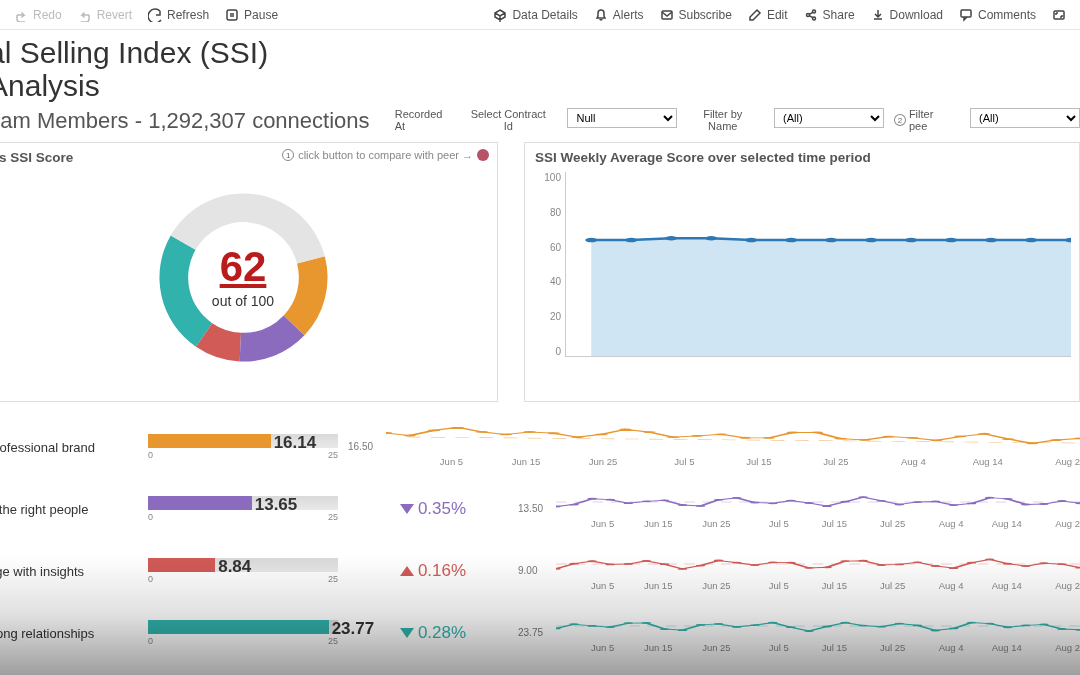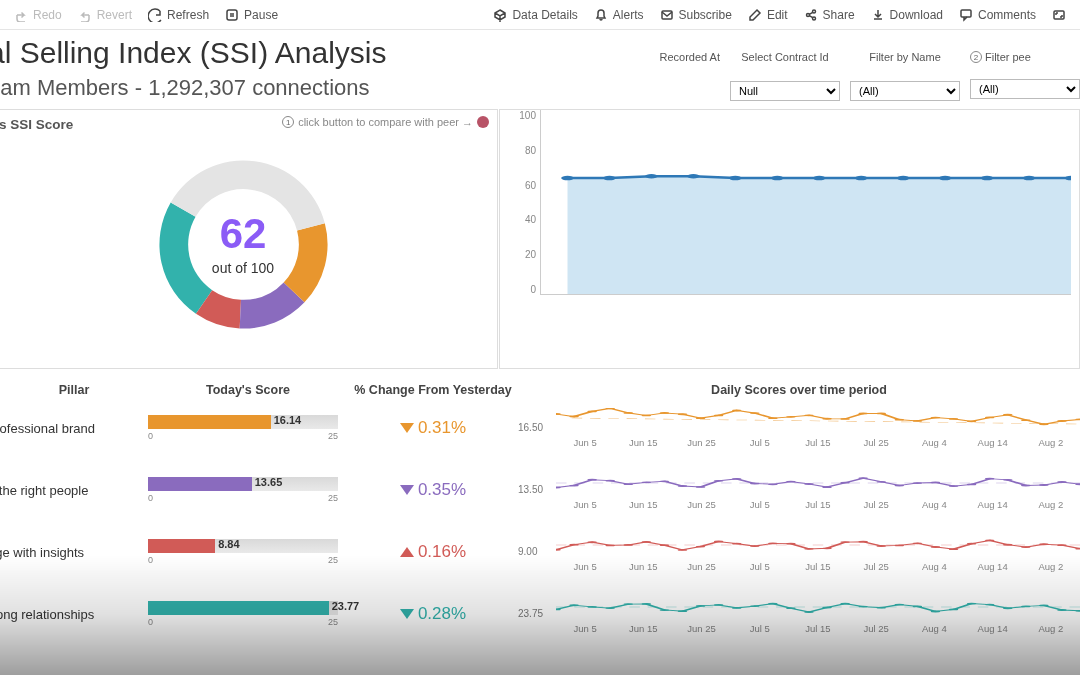--- a/index.html
+++ b/index.html
@@ -11,72 +11,72 @@
   .tbtn { display:inline-flex; align-items:center; height:33px; padding:0 8px; font-size:12px; color:#555; gap:5px; cursor:pointer; }
   .tbtn svg { width:14px; height:14px; stroke:#444; fill:none; stroke-width:1.5; }
   .tbtn.dis { color:#bbb; cursor:default; }
   .tbtn.dis svg { stroke:#bbb; }
   
   .header { padding:6px 0 4px 0; display:flex; align-items:flex-end; gap:10px; }
   .titles { padding-left:0; }
   h1 { font-size:30px; font-weight:400; color:#333; margin-left:-12px; line-height:1.1; }
   h2 { font-size:22px; font-weight:400; color:#555; margin-top:6px; margin-left:-12px; }
   .controls { margin-left:auto; display:flex; align-items:flex-start; gap:10px; }
-  .ctrl-col { display:flex; flex-direction:column; font-size:11px;gap:16px; }
+  .ctrl-col { display:flex; flex-direction:row; font-size:11px;gap:16px; }
   .ctrl-col > label { color:#555; font-size:11px; margin-bottom:2px; }
   .timeblock { display:flex; align-items:center; gap:6px; font-size:10.5px; color:#555; margin-top:2px;}
   .timeblock .slug { flex:0 0 100px; height:4px; background:#ddd; position:relative; border-radius:2px;}
   .timeblock .slug:before, .timeblock .slug:after { content:""; position:absolute; top:-3px; width:4px; height:10px; background:#888; border-radius:1px;}
   .timeblock .slug:before { left:0;} .timeblock .slug:after { right:0;}
   select.drop { height:20px; font-size:11px; border:1px solid #bbb; background:#fff; min-width:110px; padding:0 4px; }
   .mini-drop { width:60px; }
   .filtlbl { font-size:11px; color:#555; display:flex; align-items:center; gap:3px;}
   .circ { display:inline-flex; width:12px; height:12px; border:1px solid #888; border-radius:50%; font-size:8px; align-items:center; justify-content:center; color:#666;}
   
-  .row1 { display:flex; gap:1px; padding:4px 0 0 0; }
+  .row1 { display:flex; gap:26px; padding:4px 0 0 0; }
   .panel { border:1px solid #ddd; background:#fff; position:relative; }
   .panel.left { flex:0 0 510px; height:260px; margin-left:-12px; }
   .panel.right { flex:1; height:260px; }
   .panel .ptitle { font-size:13.5px; font-weight:600; color:#555; padding:7px 10px; }
   .panel .phint { position:absolute; top:6px; right:8px; font-size:11px; color:#888; display:flex; align-items:center; gap:4px;}
   .dot-btn { width:12px; height:12px; border-radius:50%; background:#b85367; display:inline-block;}
   .donut-wrap { display:flex; align-items:center; justify-content:center; height:210px; position:relative;}
   .donut-label { position:absolute; text-align:center; }
-  .donut-label .big { font-size:42px; font-weight:700; color:#8b5cf6; line-height:1;}
+  .donut-label .big { font-size:42px; font-weight:700; color:#b91c1c; line-height:1;text-decoration:underline;}
   .donut-label .sub { font-size:14px; color:#333; margin-top:5px;}
   
   .area-wrap { position:relative; height:205px; margin:0 8px 0 40px; }
   .area-yaxis { position:absolute; left:-34px; top:0; bottom:20px; width:30px; display:flex; flex-direction:column; justify-content:space-between; text-align:right; font-size:10px; color:#888;}
   .area-plot { position:absolute; left:0; right:0; top:0; bottom:20px; border-left:1px solid #ccc; border-bottom:1px solid #ccc;}
   .area-xaxis { position:absolute; left:0; right:0; bottom:0; height:18px; display:flex; font-size:10px; color:#888;}
   .area-xaxis span { flex:1; text-align:center;}
   
   .row2 { margin-top:14px; }
   .tbl-head { display:flex; font-size:12.5px; color:#444; font-weight:600; }
   .col-pillar { flex:0 0 160px; text-align:center; margin-left:-12px; padding-left:12px;}
   .col-score { flex:0 0 200px; text-align:center;}
   .col-change { flex:0 0 170px; text-align:center;}
   .col-daily { flex:1; text-align:center;}
   .tbl-row { display:flex; align-items:center; height:62px; }
   .tbl-row .pillar { flex:0 0 160px; font-size:13px; color:#333; margin-left:-12px; padding-right:6px; }
   .tbl-row .score { flex:0 0 200px; }
   .bar-outer { position:relative; height:14px; background:linear-gradient(#d9d9d9,#e9e9e9); width:190px;}
   .bar-fill { position:absolute; left:0; top:0; bottom:0; }
-  .bar-val { position:absolute; top:-1px; font-size:11px; font-weight:700; color:#333; }
+  .bar-val { position:absolute; top:-1px; font-size:17px; font-weight:700; color:#333; }
   .bar-axis { display:flex; justify-content:space-between; font-size:9px; color:#888; width:190px; margin-top:2px;}
   .tbl-row .change { flex:0 0 170px; text-align:center; font-size:17px; font-weight:400; display:flex; align-items:center; justify-content:center; gap:4px;}
   .tri { display:inline-block; width:0; height:0; }
   .tri.down { border-left:7px solid transparent; border-right:7px solid transparent; border-top:10px solid; }
   .tri.up { border-left:7px solid transparent; border-right:7px solid transparent; border-bottom:10px solid; }
   .tbl-row .daily { flex:1; position:relative; }
   .spark { position:relative; height:40px; }
   .spark-y { position:absolute; left:0; top:14px; font-size:10px; color:#777; }
   .spark-svg { position:absolute; left:38px; right:0; top:0; bottom:14px; }
   .spark-x { position:absolute; left:38px; right:0; bottom:0; display:flex; font-size:9.5px; color:#888;}
-  .spark-x span { flex:1; text-align:center; }
+  .spark-x span { flex:1; text-align:right; }
   
   .fade { position:fixed; left:0; right:0; bottom:0; height:120px; pointer-events:none;
     background:linear-gradient(to bottom, rgba(0,0,0,0) 0%, rgba(0,0,0,0.12) 50%, rgba(0,0,0,0.38) 100%); }
 </style>
 </head>
 <body>
 
 <div class="toolbar">
   <div class="tool-left" id="tool-left">
       <div class="tbtn dis">
@@ -212,20 +212,21 @@
           <path d="M 179.33770247905366 79.2749194128186 A 82 82 0 0 0 28.98591688967602 59.00000000000002 L 53.234628195640305 73.00000000000001 A 54 54 0 0 1 152.246779681328 86.35177619868543 Z" fill="#e4e4e4"></path>
         </svg>
       <div class="donut-label">
         <div class="big">62</div>
         <div class="sub">out of 100</div>
       </div>
     </div>
   </div>
 
   <div class="panel right">
+    <div class="ptitle">SSI Weekly Average Score over selected time period</div>
     <div class="area-wrap">
       <div class="area-yaxis" id="area-y">
           <span>100</span>
           <span>80</span>
           <span>60</span>
           <span>40</span>
           <span>20</span>
           <span>0</span>
         </div>
       <div class="area-plot"><svg id="area-svg" width="100%" height="100%" preserveAspectRatio="none" viewBox="0 0 100 100">
@@ -243,42 +244,32 @@
             <circle cx="76.25" cy="37" r="1.2" fill="#2e78b6"></circle>
             <circle cx="84.16666666666667" cy="37" r="1.2" fill="#2e78b6"></circle>
             <circle cx="92.08333333333334" cy="37" r="1.2" fill="#2e78b6"></circle>
             <circle cx="100" cy="37" r="1.2" fill="#2e78b6"></circle>
           </svg></div>
     </div>
   </div>
 </div>
 
 <div class="row2">
-  <div class="tbl-head">
-    <div class="col-pillar">Pillar</div>
-    <div class="col-score">Today's Score</div>
-    <div class="col-change">% Change From Yesterday</div>
-    <div class="col-daily">Daily Scores over time period</div>
-  </div>
   <div id="pillar-rows">
       <div class="tbl-row">
         <div class="pillar">professional brand</div>
         <div class="score">
           <div class="bar-outer">
             <div class="bar-fill" style="width: 64.56%; background: rgb(232, 150, 46);"></div>
             <div class="bar-val" style="left: calc(64.56% + 3px);">16.14</div>
           </div>
           <div class="bar-axis">
             <span>0</span>
             <span>25</span>
           </div>
-        </div>
-        <div class="change" style="color: rgb(232, 150, 46);">
-          <span class="tri down" style="border-top-color: rgb(232, 150, 46); border-bottom-color: rgb(232, 150, 46);"></span>
-          <span>0.31%</span>
         </div>
         <div class="daily">
           <div class="spark">
             <div class="spark-y">16.50</div>
             <div class="spark-svg"><svg width="100%" height="100%" viewBox="0 0 100 26" preserveAspectRatio="none">
                 <line x1="3" y1="10" x2="100" y2="16" stroke="#e8962e" stroke-width="0.6" stroke-dasharray="2 1.5" opacity="0.6"></line>
                 <path d="M 0.0 6.0 L 3.4 8.5 L 6.9 3.4 L 10.3 0.3 L 13.8 4.9 L 17.2 7.5 L 20.7 5.0 L 24.1 6.2 L 27.6 10.2 L 31.0 7.4 L 34.5 2.3 L 37.9 5.1 L 41.4 10.2 L 44.8 8.9 L 48.3 7.3 L 51.7 10.8 L 55.2 10.9 L 58.6 5.5 L 62.1 5.5 L 65.5 11.7 L 69.0 12.9 L 72.4 9.6 L 75.9 10.9 L 79.3 13.3 L 82.8 9.5 L 86.2 6.8 L 89.7 12.1 L 93.1 16.3 L 96.6 13.0 L 100.0 11.4" stroke="#e8962e" stroke-width="0.9" fill="none"></path>
                 <circle cx="0" cy="6" r="0.9" fill="#e8962e"></circle>
                 <circle cx="3.4482758620689653" cy="8.518214367898734" r="0.9" fill="#e8962e"></circle>
                 <circle cx="6.896551724137931" cy="3.3789725045333316" r="0.9" fill="#e8962e"></circle>

